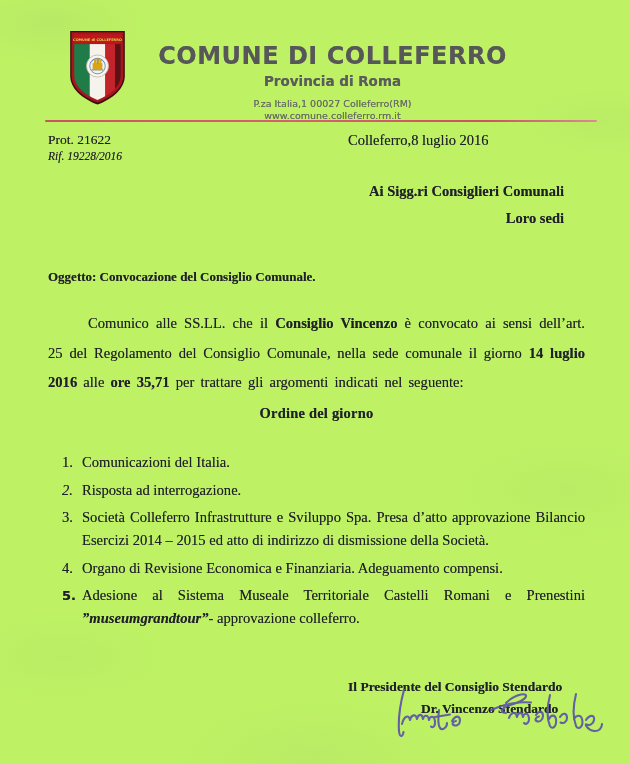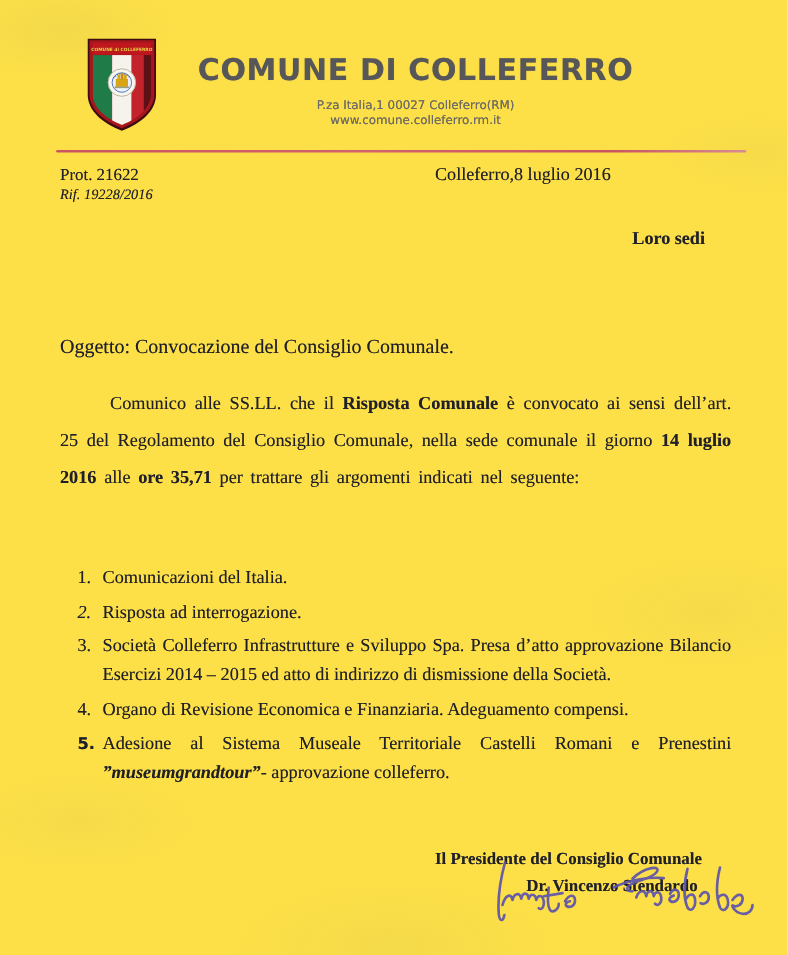--- a/index.html
+++ b/index.html
@@ -1,21 +1,21 @@
 <!DOCTYPE html>
 <html><head>
 <meta charset="utf-8">
 <style>
   * { margin:0; padding:0; box-sizing:border-box; }
   html,body { width:630px; height:764px; }
   body { font-family:"Liberation Serif", serif; background:#ffffff; }
 
   .page {
     position:relative; width:630px; height:764px;
-    background:#fde047; overflow:hidden;
+    background:#bef264; overflow:hidden;
     color:#20202a;
     padding-left:43px;
   }
   
   .page::before{
     content:""; position:absolute; inset:0; pointer-events:none;
     background:
       radial-gradient(140px 60px at 8% 3%, rgba(120,120,120,.07), transparent 70%),
       radial-gradient(120px 50px at 96% 16%, rgba(120,120,120,.05), transparent 70%),
       radial-gradient(160px 70px at 90% 64%, rgba(120,120,120,.05), transparent 70%),
@@ -40,21 +40,21 @@
   .prot { left:48px; top:132px; font-size:13.5px; }
   .rif  { left:48px; top:150px; font-size:11.5px; font-style:italic; }
   .place-date { left:348px; top:132px; font-size:14.5px; }
   .place-date .date { }
 
   
   .recipient { right:66px; top:178px; text-align:right;
     font-weight:bold; font-size:14.5px; line-height:26.5px; }
 
   
-  .subject { left:48px; top:269px; font-size:16px; font-weight:normal; }
+  .subject { left:48px; top:269px; font-size:13px; font-weight:bold; }
 
   
   .body-par { left:48px; top:309px; width:537px; font-size:14.6px;
     line-height:29.6px; text-align:justify; text-indent:40px;
     word-spacing:2.5px; }
   .b { font-weight:bold; }
 
   
   .agenda-head { left:48px; top:405px; width:537px; text-align:center;
     font-size:14.5px; font-weight:bold; letter-spacing:.2px; }
@@ -100,43 +100,46 @@
       <rect x="27" y="37" width="10" height="6.5" fill="#d9a514"></rect>
       <rect x="28.4" y="33.5" width="2.2" height="4.2" fill="#d9a514"></rect>
       <rect x="31" y="32.2" width="2.4" height="5.5" fill="#c8920f"></rect>
       <rect x="33.8" y="33.5" width="2.2" height="4.2" fill="#d9a514"></rect>
       <rect x="26" y="43.2" width="12" height="1.4" fill="#9f9f72"></rect>
     </g>
   </svg>
 
   <div class="abs header-text">
     <div class="muni-title">COMUNE DI COLLEFERRO</div>
+    <div class="muni-sub">Provincia di Roma</div>
     <div class="muni-addr">
       <div>P.za Italia,1 00027 Colleferro(RM)</div>
       <div>www.comune.colleferro.rm.it</div>
     </div>
   </div>
 
   <div class="abs red-line" style="background:linear-gradient(90deg,#c9545f 0%,#d4626c 45%,#c9545f 80%,#d98b92 100%);"></div>
 
   <div class="abs prot">Prot. 21622</div>
   <div class="abs rif">Rif. 19228/2016</div>
 
   <div class="abs place-date">
     <span>Colleferro,</span><span class="date">8  luglio 2016</span>
   </div>
 
   <div class="abs recipient">
+    <div>Ai Sigg.ri Consiglieri Comunali</div>
     <div>Loro sedi</div>
   </div>
 
   <div class="abs subject">Oggetto: Convocazione del Consiglio Comunale.</div>
 
-  <div class="abs body-par"><span>Comunico alle SS.LL. che il </span><span class="b">Risposta Comunale</span><span> è convocato ai sensi dell’art. 25 del Regolamento del Consiglio Comunale, nella sede comunale il giorno </span><span class="b">14 luglio 2016</span><span> alle </span><span class="b">ore 35,71</span><span> per trattare gli argomenti indicati nel seguente:</span></div>
+  <div class="abs body-par"><span>Comunico alle SS.LL. che il </span><span class="b">Consiglio Vincenzo</span><span> è convocato ai sensi dell’art. 25 del Regolamento del Consiglio Comunale, nella sede comunale il giorno </span><span class="b">14 luglio 2016</span><span> alle </span><span class="b">ore 35,71</span><span> per trattare gli argomenti indicati nel seguente:</span></div>
 
+  <div class="abs agenda-head">Ordine del giorno</div>
 
   <div class="abs agenda">
     <div class="agenda-item">
       <span class="num">1.</span>
       <span class="item-text">Comunicazioni del Italia.</span>
     </div>
     <div class="agenda-item">
       <span class="num it">2.</span>
       <span class="item-text">Risposta ad interrogazione.</span>
     </div>
@@ -147,21 +150,21 @@
     <div class="agenda-item">
       <span class="num">4.</span>
       <span class="item-text">Organo di Revisione Economica e Finanziaria. Adeguamento compensi.</span>
     </div>
     <div class="agenda-item">
       <span class="num bd">5.</span>
       <span class="item-text"><span class="stretch">Adesione al Sistema Museale Territoriale Castelli Romani e Prenestini</span><span class="em-bi">”museumgrandtour”</span><span>- approvazione colleferro.</span></span>
     </div>
   </div>
 
-  <div class="abs sig-role">Il Presidente del Consiglio Comunale</div>
+  <div class="abs sig-role">Il Presidente del Consiglio Stendardo</div>
   <div class="abs sig-name">Dr. Vincenzo Stendardo</div>
 
   <svg class="abs sig-svg" viewBox="0 0 215 62">
     <g fill="none" stroke="#5d54ab" stroke-width="2.1" stroke-linecap="round" stroke-linejoin="round" opacity="0.92">
 
       <path d="M14,3 C11,14 8,30 9,44 C9.5,50 12.5,51 13.5,45"></path>
       <path d="M12,37 C14,29 19,27 20,33 C21,28 26,26 27,32 C28,27 32,26 33,32 C34,28 38,27 39,33 C40,29 44,28 45,34 C45.5,39 43,41.5 41,39.5"></path>
       <path d="M49,23 C48,31 48,38 50,41 C52,43.5 57,41 57,36"></path>
       <path d="M45,30 L60,27.5"></path>
       <path d="M62,34 C66,27.5 70,29 70,33.5 C70,37.5 66,39.5 63.5,38 C61.5,36.8 63,34.5 66,34"></path>

